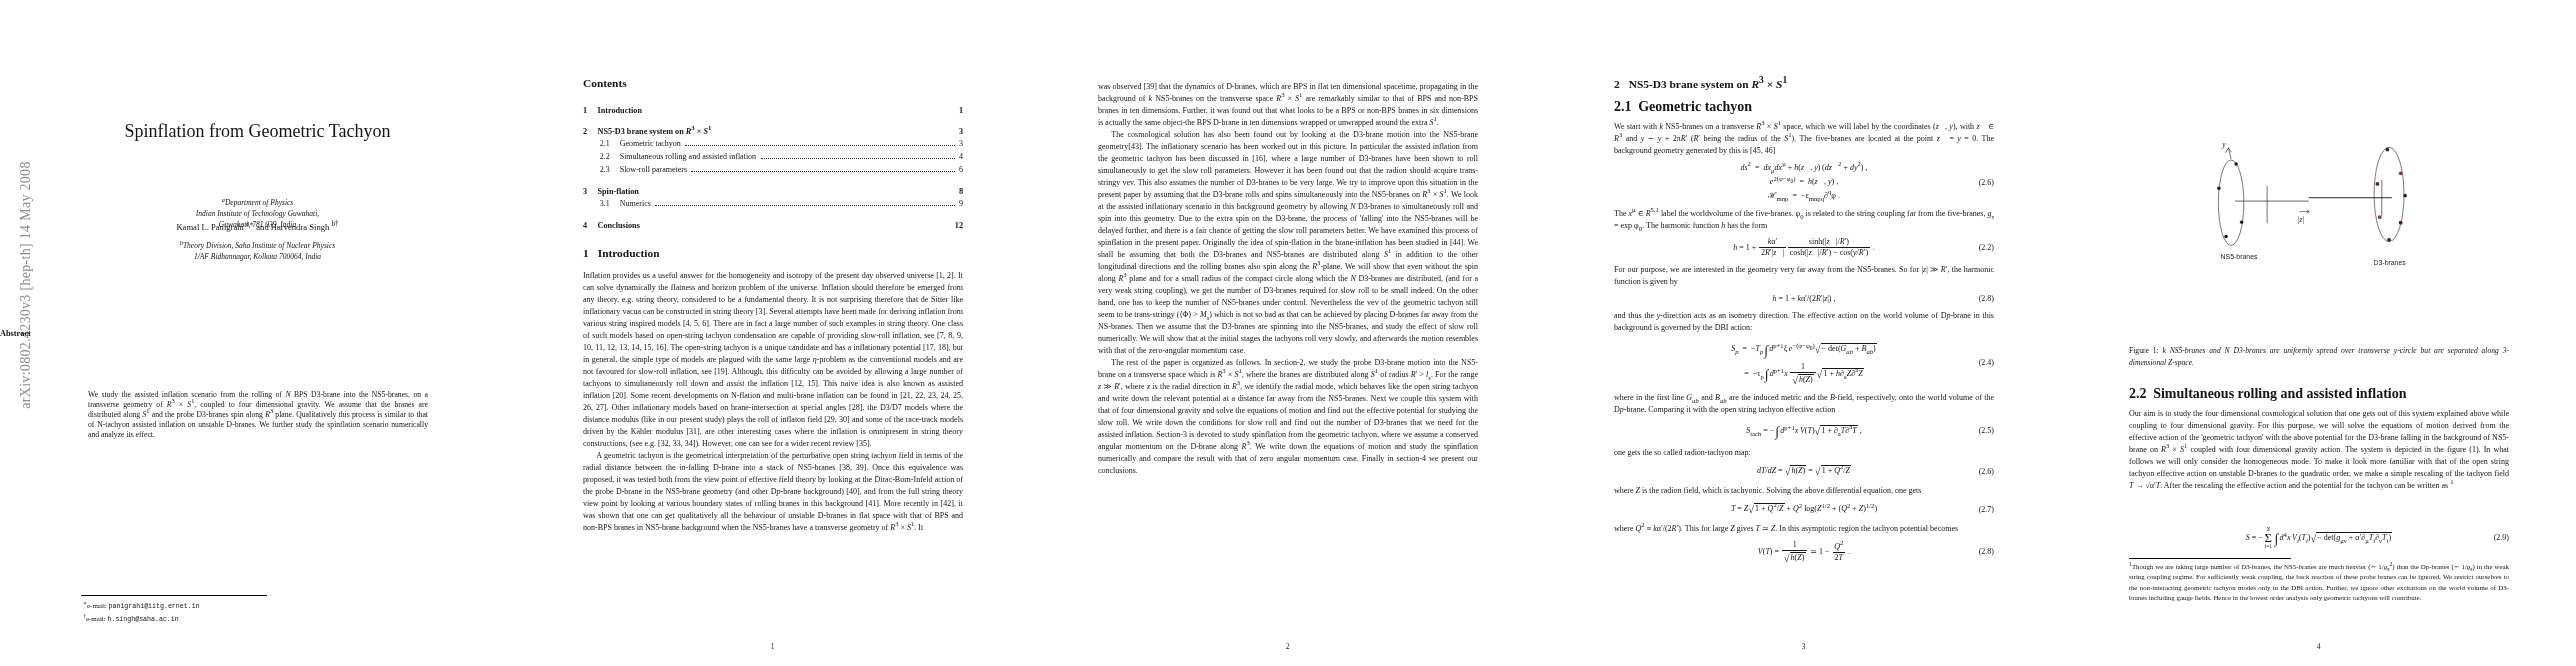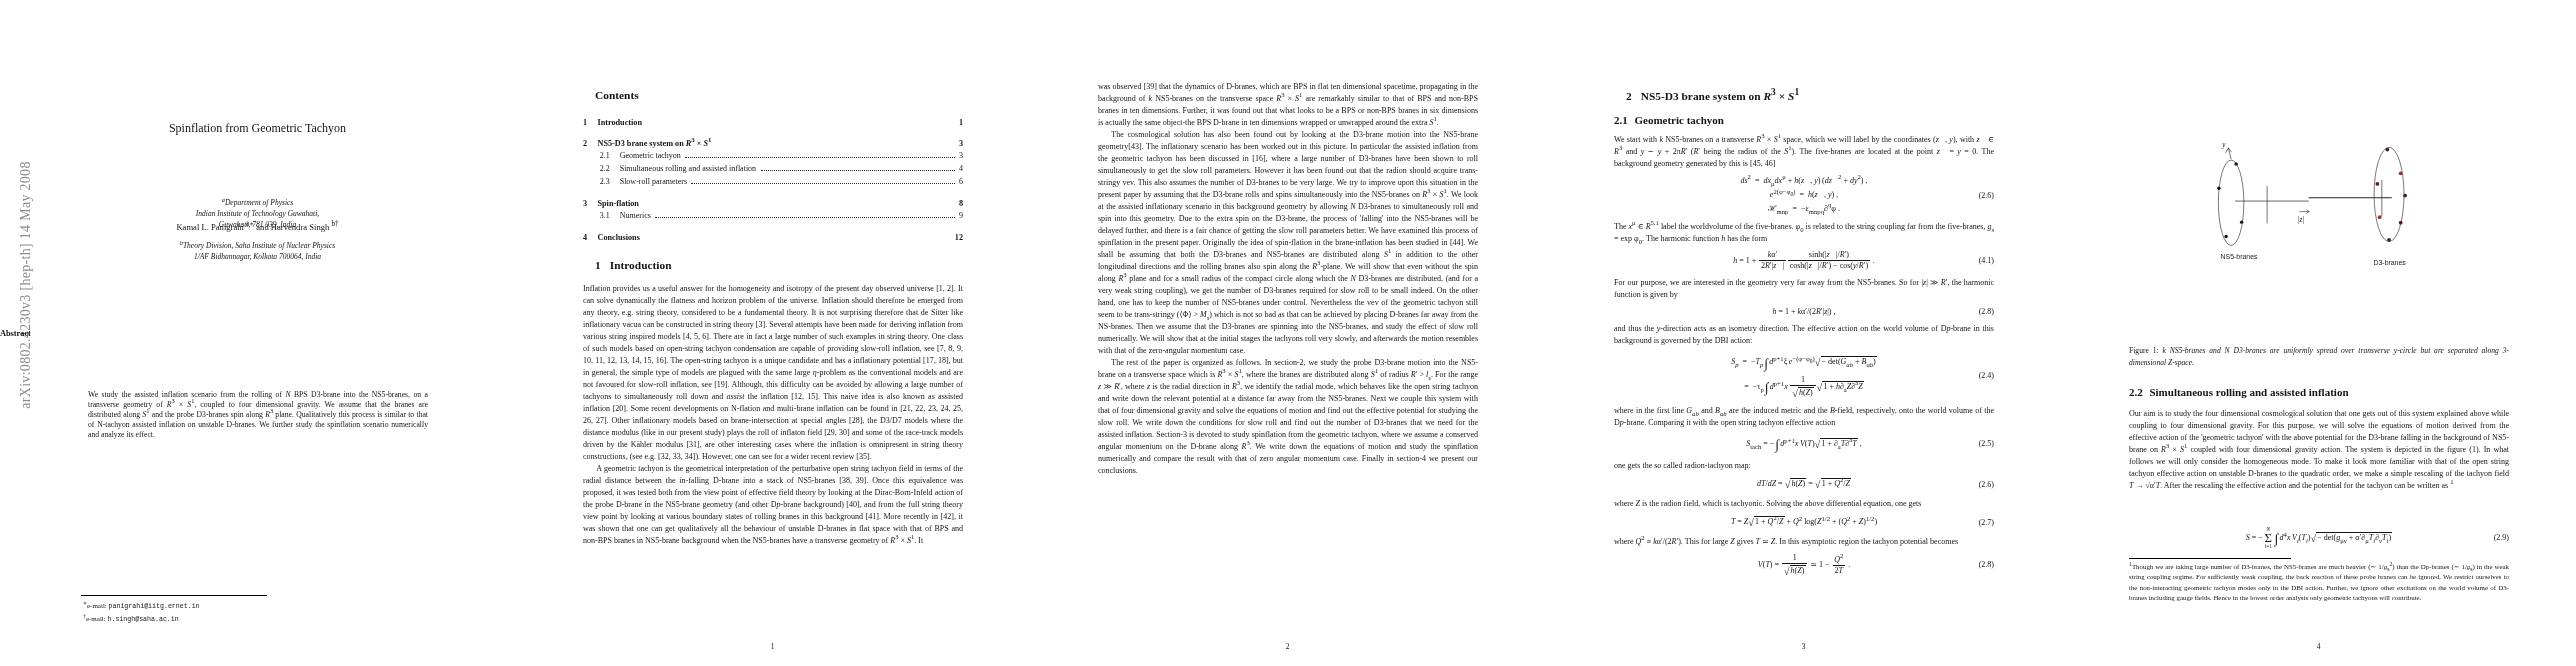--- a/index.html
+++ b/index.html
@@ -9,36 +9,36 @@
   #p1{left:0}#p2{left:515px}#p3{left:1030px}#p4{left:1546px}#p5{left:2061px}
   .content{position:absolute;left:68px;width:380px;}
   .bodytext{font-size:8px;line-height:12px;text-align:justify;}
   p{margin:0;}
   p.ind{text-indent:13.3px;}
   .pagenum{position:absolute;top:642px;left:0;width:100%;text-align:center;font-size:7.5px;}
   
   .arxiv-banner{position:absolute;left:26px;top:285px;transform:translate(-50%,-50%) rotate(-90deg);
                 white-space:nowrap;font-size:14px;color:#8c8c8c;letter-spacing:0.3px;}
   .title{position:absolute;top:121px;left:0;width:100%;margin:0;text-align:center;
-         font-size:12px;font-weight:normal;}
+         font-size:18px;font-weight:normal;}
   .authors{position:absolute;top:175px;left:0;width:100%;text-align:center;font-size:8.6px;margin-top:47px;}
   .affil{position:absolute;left:0;width:100%;text-align:center;font-style:italic;
          font-size:7.5px;line-height:11px;}
   .affil-a{top:197px}.affil-b{top:240px}
   .abs-head{position:absolute;top:329px;left:0;width:100%;
             font-weight:bold;font-size:8.3px;}
   .abstract{position:absolute;top:390px;left:88px;width:340px;
             font-size:7.7px;line-height:10px;text-align:justify;}
   .fnrule{position:absolute;border:none;border-top:0.9px solid #000;margin:0;}
   #p1 .fnrule{top:595px;left:81px;width:186px;}
   .footnotes{position:absolute;top:600px;left:83px;font-size:7px;line-height:12.2px;}
   .email{font-family:"Liberation Mono","DejaVu Sans Mono",monospace;font-size:6.6px;}
   
-  .h-big{font-size:11.4px;font-weight:bold;margin:12px;}
-  .h-sub{font-size:11px;font-weight:bold;margin:0;}
+  .h-big{font-size:11.4px;font-weight:bold;margin:0;}
+  .h-sub{font-size:14px;font-weight:bold;margin:0;}
   .h-num{display:inline-block;margin-right:9px;}
   .h-sub .h-num{margin-right:6.7px;}
   
   .toc{margin-top:15.6px;font-size:8px;width:100%;}
   .toc-row{display:flex;align-items:baseline;}
   .toc-row.l1{font-weight:bold;font-size:8.2px;margin-top:9.4px;}
   .toc-row.l1.first{margin-top:0;}
   .toc-row.l2{line-height:12.8px;}
   .toc-num{flex:none;width:14.5px;}
   .l2 .toc-num{margin-left:16.7px;width:20px;}
@@ -181,21 +181,21 @@
           <div>
             <div class="eqrow"><i>ds</i><sup>2</sup>&nbsp;&nbsp;=&nbsp;&nbsp;<i>dx</i><sub>μ</sub><i>dx</i><sup>μ</sup> + <i>h</i>(<i>z⃗</i>, <i>y</i>) (<i>dz⃗</i><sup>2</sup> + <i>dy</i><sup>2</sup>) ,</div>
             <div class="eqrow"><i>e</i><sup>2(φ−φ<sub>0</sub>)</sup>&nbsp;&nbsp;=&nbsp;&nbsp;<i>h</i>(<i>z⃗</i>, <i>y</i>) ,</div>
             <div class="eqrow">ℋ<sub>mnp</sub>&nbsp;&nbsp;=&nbsp;&nbsp;−ε<sub>mnpq</sub>∂<sup>q</sup>φ .</div>
           </div>
           <span class="eqno">(2.6)</span>
         </div>
       <p>The <i>x</i><sup>μ</sup> ∈ <i>R</i><sup>5,1</sup> label the worldvolume of the five-branes.  φ<sub>0</sub> is related to the string coupling far from the five-branes, <i>g<sub>s</sub></i> = exp φ<sub>0</sub>.  The harmonic function <i>h</i> has the form</p>
       <div class="eq">
           <div><i>h</i> = 1 + <span class="fr"><span class="t"><i>k</i>α′</span><span class="b">2<i>R</i>′|<i>z⃗</i>|</span></span><span class="fr"><span class="t">sinh(|<i>z⃗</i>|/<i>R</i>′)</span><span class="b">cosh(|<i>z⃗</i>|/<i>R</i>′) − cos(<i>y</i>/<i>R</i>′)</span></span> .</div>
-          <span class="eqno">(4.1)</span>
+          <span class="eqno">(2.2)</span>
         </div>
       <p>For our purpose, we are interested in the geometry very far away from the NS5-branes. So for |<i>z</i>| ≫ <i>R</i>′, the harmonic function is given by</p>
       <div class="eq">
           <div><i>h</i> = 1 + <i>k</i>α′/(2<i>R</i>′|<i>z</i>|) ,</div>
           <span class="eqno">(2.8)</span>
         </div>
       <p>and thus the <i>y</i>-direction acts as an isometry direction.  The effective action on the world volume of D<i>p</i>-brane in this background is governed by the DBI action:</p>
       <div class="eq">
           <div>
             <div class="eqrow"><i>S<sub>p</sub></i>&nbsp;&nbsp;=&nbsp;&nbsp;−<i>T<sub>p</sub></i><span class="big">∫</span><i>d</i><sup>p+1</sup>ξ <i>e</i><sup>−(φ−φ<sub>0</sub>)</sup><span class="sq"><span class="r">√</span><span class="o">− det(<i>G<sub>ab</sub></i> + <i>B<sub>ab</sub></i>)</span></span></div>

